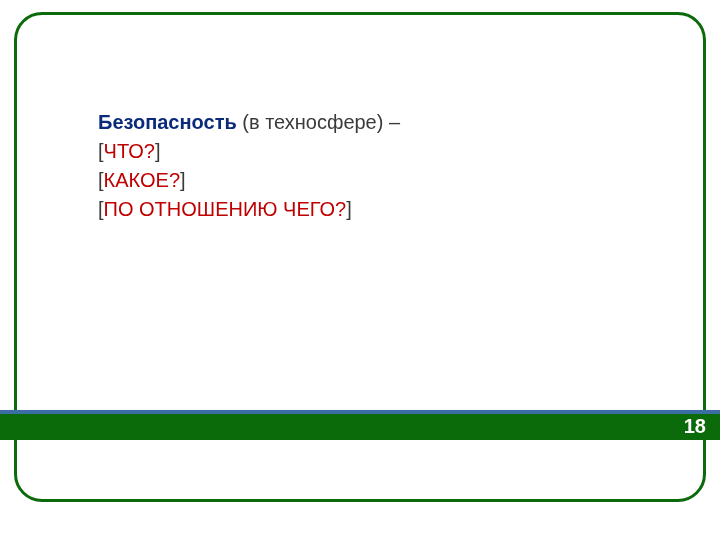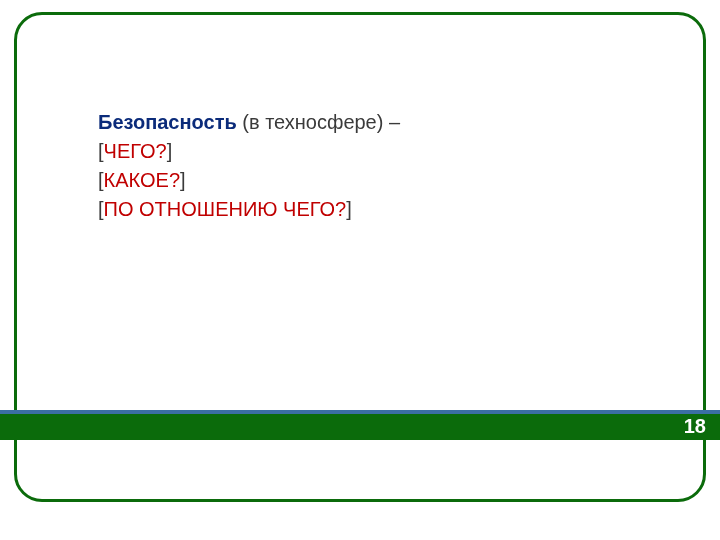--- a/index.html
+++ b/index.html
@@ -79,21 +79,21 @@
 <body>
 
 <div class="slide">
   <div class="frame"></div>
 
   <div class="content">
     <div>
       <span class="title-word">Безопасность</span><span class="title-rest"> (в техносфере) –</span>
     </div>
     <div>
-      <span class="bracket">[</span><span class="q-red">ЧЕГО?</span><span class="bracket">]</span>
+      <span class="bracket">[</span><span class="q-red">ЧТО?</span><span class="bracket">]</span>
     </div>
     <div>
       <span class="bracket">[</span><span class="q-red">КАКОЕ?</span><span class="bracket">]</span>
     </div>
     <div>
       <span class="bracket">[</span><span class="q-red">ПО ОТНОШЕНИЮ ЧЕГО?</span><span class="bracket">]</span>
     </div>
   </div>
 
   <div class="footer-stripe"></div>

